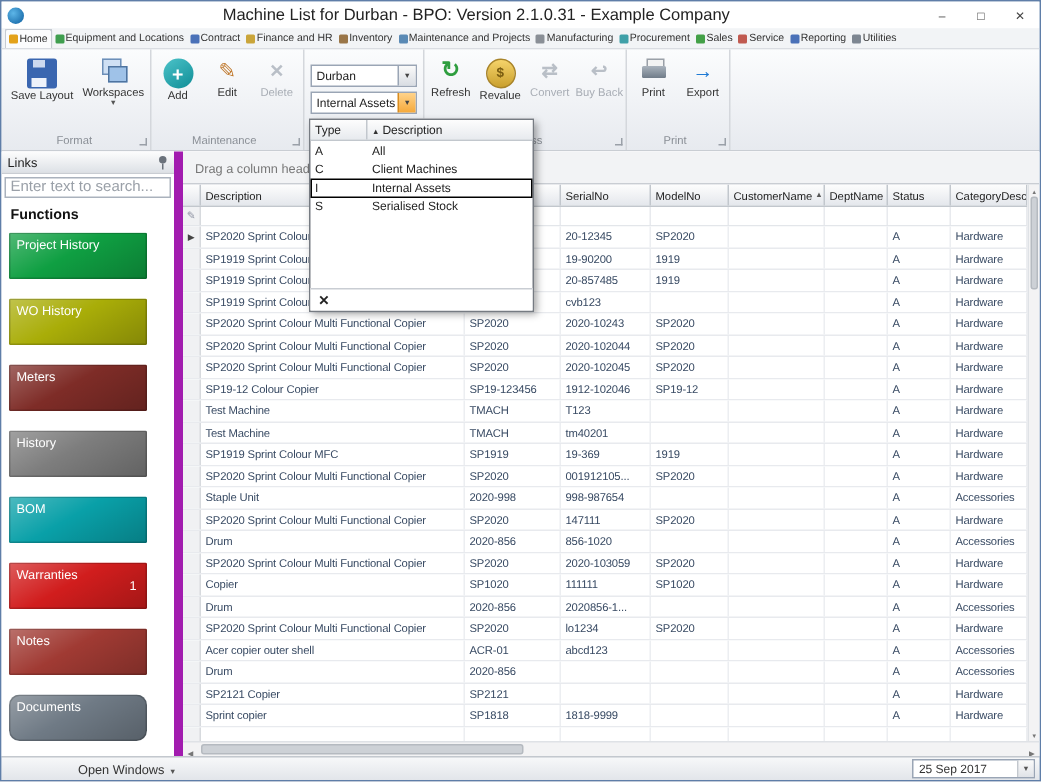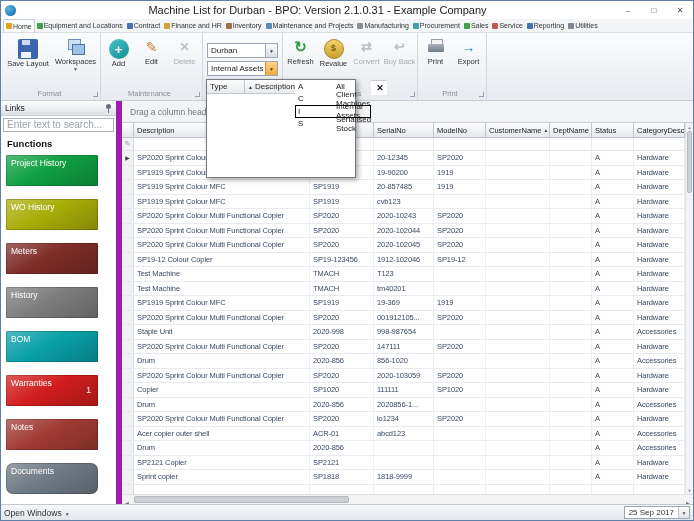--- a/index.html
+++ b/index.html
@@ -148,34 +148,34 @@
   .hs-btn.left::after { content:"◀"; font-size:5px; }
   .hs-btn.right::after { content:"▶"; font-size:5px; }
   .hs-track { flex:1; position:relative; height:100%; }
   .hs-thumb { position:absolute; left:2px; top:1px; bottom:1px; width:215px; background:#cdd1d6;
               border:1px solid #b5bac0; border-radius:2px; }
 
   
   .statusbar { height:16px; background:linear-gradient(#f7f8f9,#e2e5ea); border-top:1px solid #c3c8ce;
                display:flex; align-items:center; justify-content:space-between; padding:0 3px;
                font-size:8.5px; color:#333; }
-  .open-windows { display:flex; gap:3px; align-items:center; }
+  .open-windows { display:flex; gap:3px; align-items:center;margin-left:48px; }
   .ow-arrow::after { content:"▼"; font-size:5px; color:#555; }
   .date-editor { display:flex; align-items:center; border:1px solid #9aa5b5; background:#fff;
-                 height:13px; font-size:8px; }
+                 height:13px; font-size:8px;gap:16px; }
   .date-text { padding:0 4px; }
   .date-btn { width:11px; height:100%; border-left:1px solid #c3c8ce;
               background:linear-gradient(#fafafa,#e0e3e8); display:flex; align-items:center;
               justify-content:center; }
   .date-btn::after { content:"▼"; font-size:5px; color:#555; }
 
   
-  .popup { position:absolute; left:205px; top:78px; width:150px; height:99px; background:#fff;
+  .popup { position:absolute; left:205px; top:78px; width:150px; height:129px; background:#fff;
            border:1px solid #767b82; box-shadow:2px 2px 5px rgba(0,0,0,.35); z-index:60;
-           display:flex; flex-direction:row; }
+           display:flex; flex-direction:column; }
   .popup-header { display:flex; height:14px; flex:0 0 14px; background:linear-gradient(#fdfdfd,#e7eaee);
                   border-bottom:1px solid #c2c7cd; font-size:8px; color:#222; }
   .ph-type { width:38px; flex:0 0 38px; border-right:1px solid #c2c7cd; padding-left:3px;
              display:flex; align-items:center; }
   .ph-desc { flex:1; padding-left:3px; display:flex; align-items:center; gap:2px; }
   .ph-sort::after { content:"▲"; font-size:5px; color:#333; }
   .popup-rows { flex:1; }
   .popup-row { display:flex; height:12.5px; font-size:8px; color:#222; }
   .popup-row.selected { outline:1px solid #000; outline-offset:-1px; }
   .pr-type { width:38px; flex:0 0 38px; padding-left:3px; display:flex; align-items:center; }

